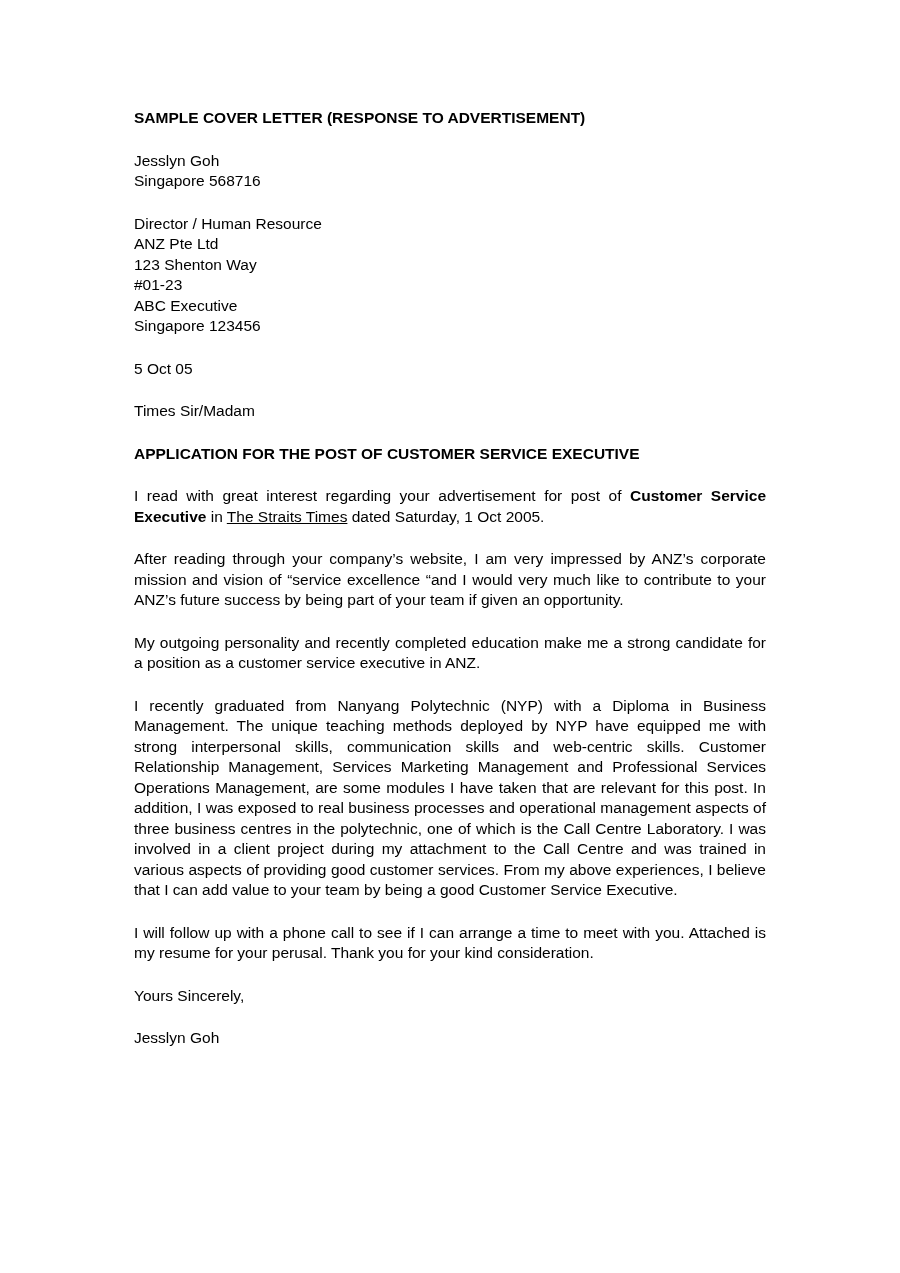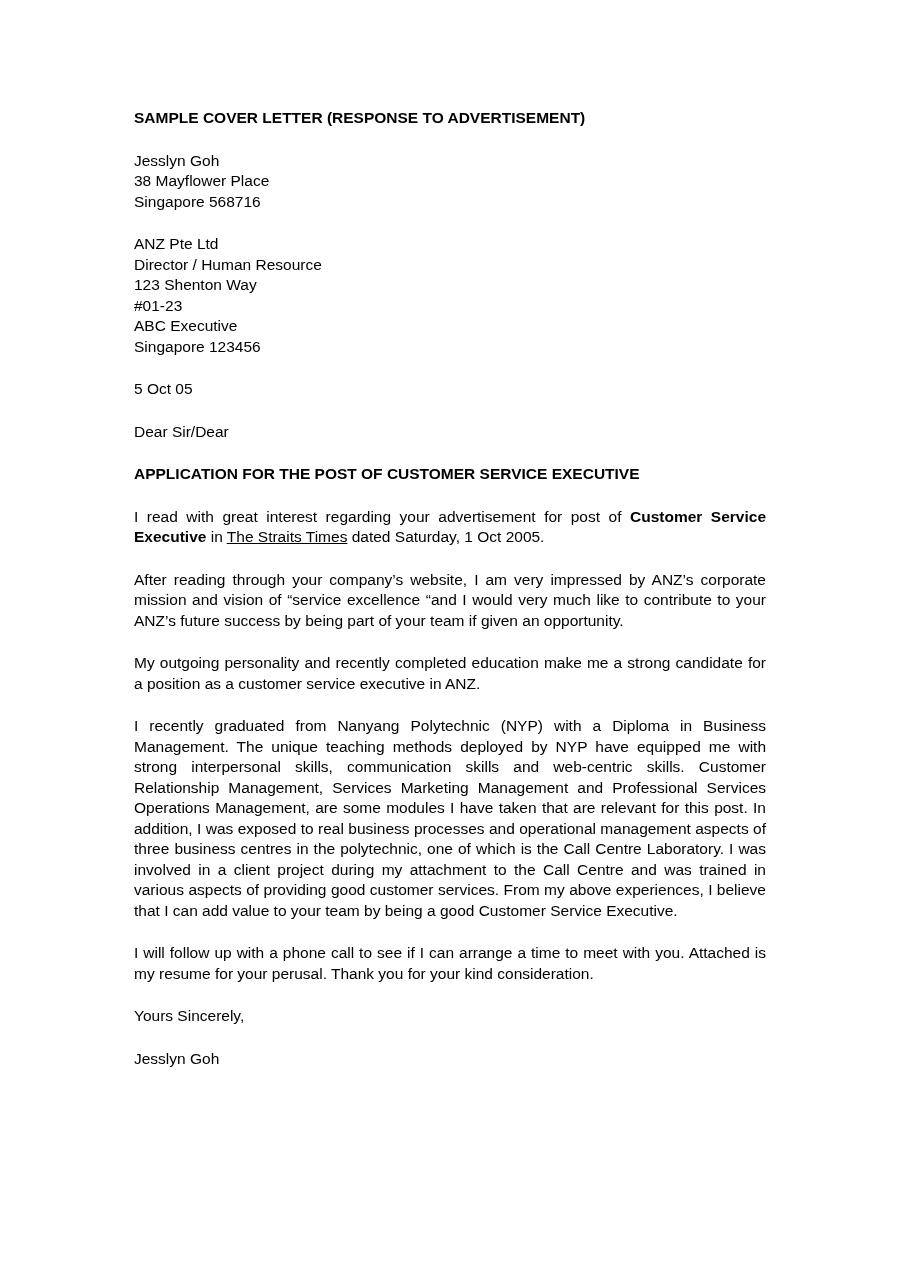--- a/index.html
+++ b/index.html
@@ -70,36 +70,35 @@
 </head>
 <body>
 
 <div class="page">
   <div class="letter">
 
     <div class="doc-title">SAMPLE COVER LETTER (RESPONSE TO ADVERTISEMENT)</div>
 
     <div class="addr-block">
       <span class="addr-line">Jesslyn Goh</span>
-      <span class="addr-line">38 Mayflower Place</span>
       <span class="addr-line">Singapore 568716</span>
     </div>
 
     <div class="addr-block">
+      <span class="addr-line">Director / Human Resource</span>
       <span class="addr-line">ANZ Pte Ltd</span>
-      <span class="addr-line">Director / Human Resource</span>
       <span class="addr-line">123 Shenton Way</span>
       <span class="addr-line">#01-23</span>
       <span class="addr-line">ABC Executive</span>
       <span class="addr-line">Singapore 123456</span>
     </div>
 
     <div class="plain-line">5 Oct 05</div>
 
-    <div class="plain-line">Dear Sir/Dear</div>
+    <div class="plain-line">Times Sir/Madam</div>
 
     <div class="subject">APPLICATION FOR THE POST OF CUSTOMER SERVICE EXECUTIVE</div>
 
     <p class="body-par"><span>I read with great interest regarding your advertisement for post of </span><span class="run-bold">Customer Service Executive</span><span> in </span><span class="run-underline">The Straits Times</span><span> dated Saturday, 1 Oct 2005.</span></p>
 
     <p class="body-par">After reading through your company’s website, I am very impressed by ANZ’s corporate mission and vision of “service excellence “and I would very much like to contribute to your ANZ’s future success by being part of your team if given an opportunity.</p>
 
     <p class="body-par">My outgoing personality and recently completed education make me a strong candidate for a position as a customer service executive in ANZ.</p>
 
     <p class="body-par">I recently graduated from Nanyang Polytechnic (NYP) with a Diploma in Business Management.  The unique teaching methods deployed by NYP have equipped me with strong interpersonal skills, communication skills and web-centric skills.   Customer Relationship Management, Services Marketing Management and Professional Services Operations Management, are some modules I have taken that are relevant for this post.   In addition, I was exposed to real business processes and operational management aspects of three business centres in the polytechnic, one of which is the Call Centre Laboratory.  I was involved in a client project during my attachment to the Call Centre and was trained in various aspects of providing good customer services. From my above experiences, I believe that I can add value to your team by being a good Customer Service Executive.</p>

